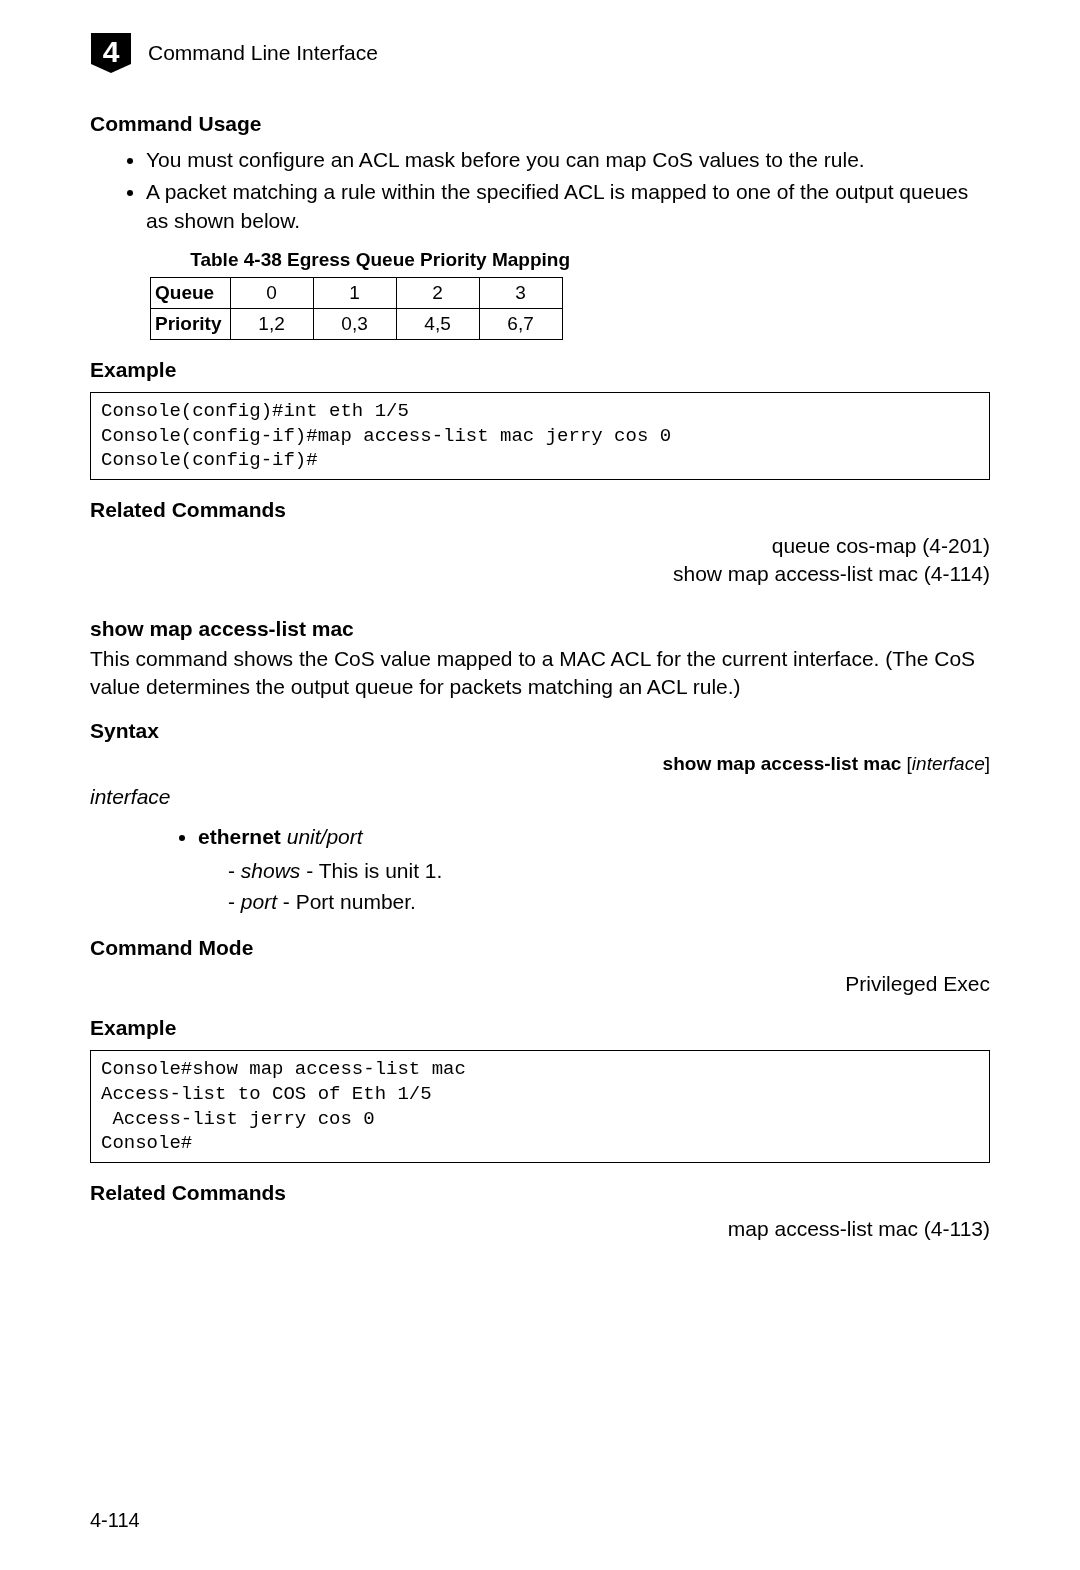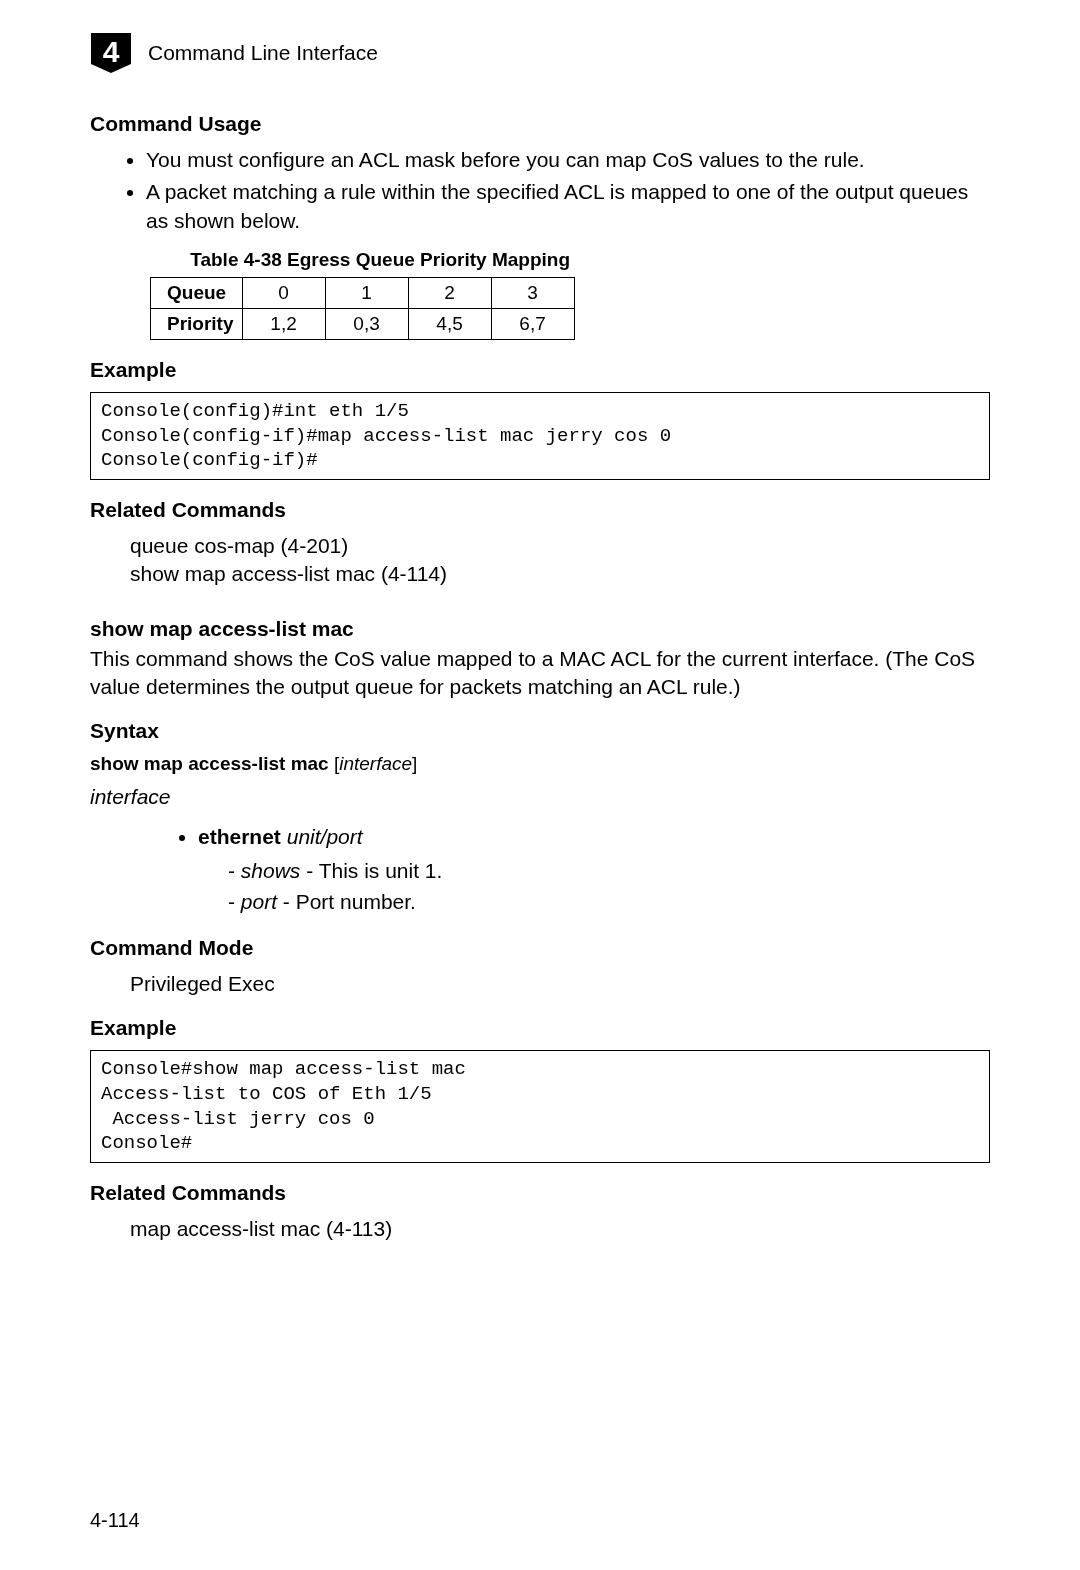--- a/index.html
+++ b/index.html
@@ -49,21 +49,21 @@
   }
   ul.simple {
     margin: 6px 0 6px 0;
     padding-left: 56px;
   }
   ul.simple > li {
     font-size: 21px;
     line-height: 1.35;
     margin-bottom: 4px;
   }
-  .indent1 { margin-left: 40px; }
+  .indent1 { margin-left: 40px; text-align: right; }
   .indent2 { margin-left: 80px; }
   .table-caption {
     font-weight: bold;
     font-size: 19px;
     text-align: right;
     margin: 14px 0 6px 0;
   }
   table.priomap {
     border-collapse: collapse;
     margin-left: 60px;
@@ -71,21 +71,21 @@
   }
   table.priomap th, table.priomap td {
     border: 1.5px solid #000;
     font-size: 19px;
     padding: 4px 0;
     text-align: center;
   }
   table.priomap th {
     font-weight: bold;
     text-align: left;
-    padding-left: 16px;
+    padding-left: 4px;
     padding-right: 8px;
   }
   table.priomap .c {
     min-width: 82px;
   }
   pre.codeblock {
     font-family: "Courier New", Courier, monospace;
     font-size: 19px;
     line-height: 1.3;
     border: 1px solid #000;

